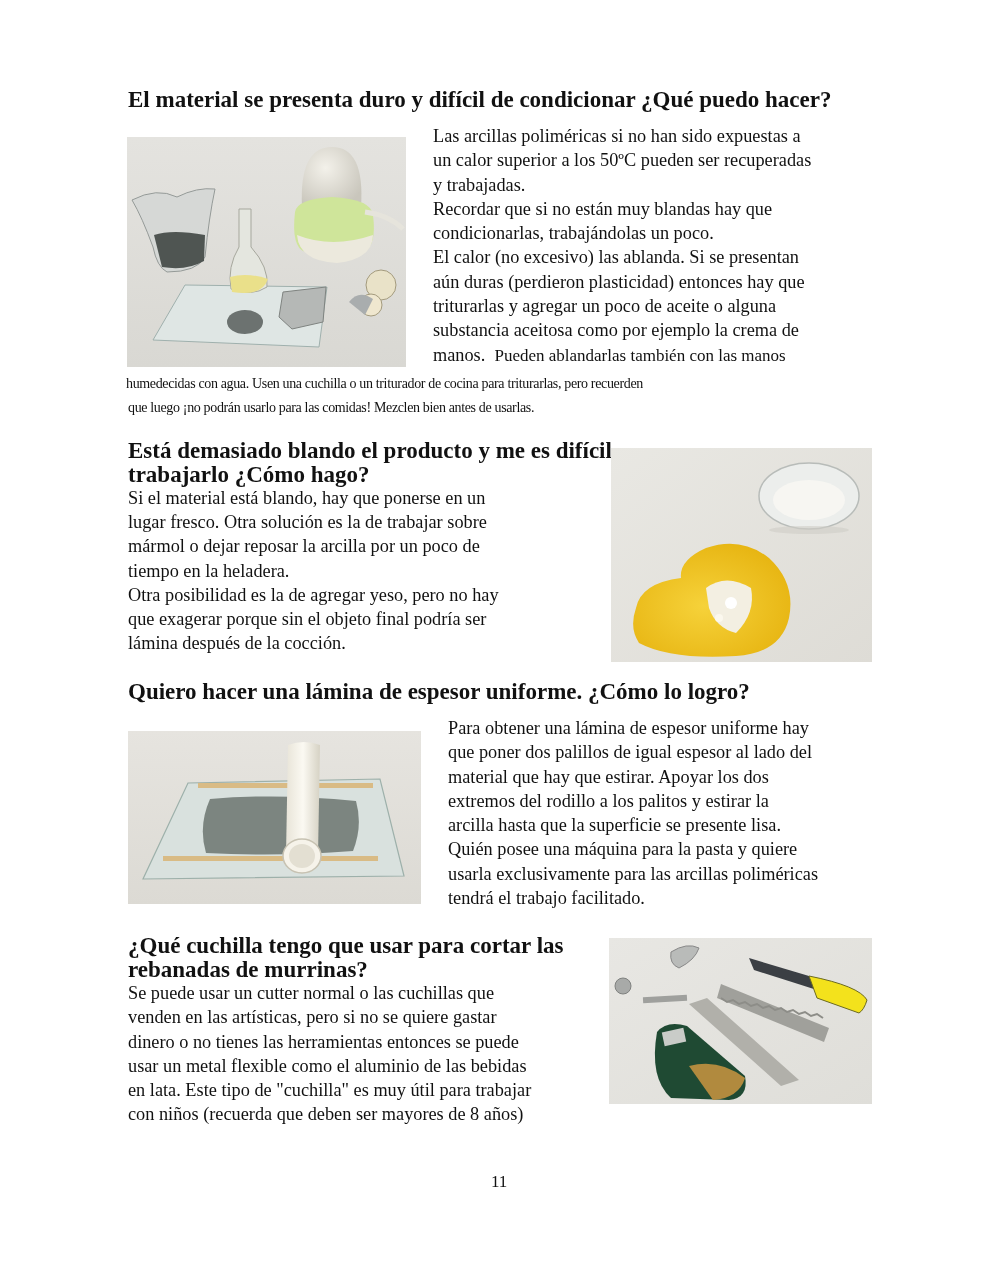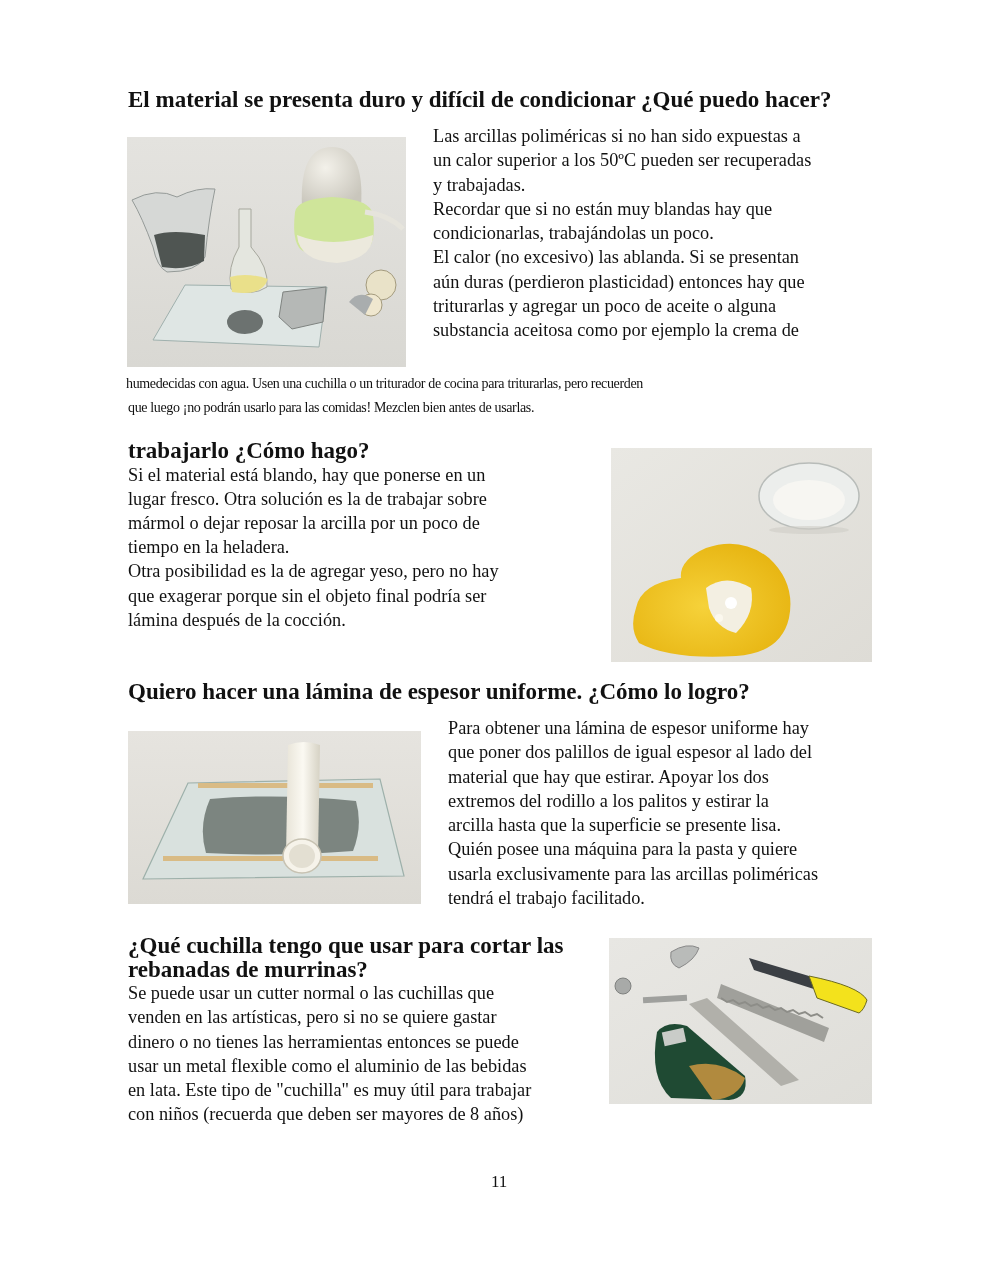--- a/index.html
+++ b/index.html
@@ -60,29 +60,31 @@
 <div class="abs p" style="left:433px; top:124px; width:450px;font-family:Liberation Serif, serif;">
   <span class="line">Las arcillas poliméricas si no han sido expuestas a</span>
   <span class="line">un calor superior a los 50ºC pueden ser recuperadas</span>
   <span class="line">y trabajadas.</span>
   <span class="line">Recordar que si no están muy blandas hay que</span>
   <span class="line">condicionarlas, trabajándolas un poco.</span>
   <span class="line">El calor (no excesivo) las ablanda. Si se presentan</span>
   <span class="line">aún duras (perdieron plasticidad) entonces hay que</span>
   <span class="line">triturarlas y agregar un poco de aceite o alguna</span>
   <span class="line">substancia aceitosa como por ejemplo la crema de</span>
+  <span class="line"><span>manos.</span>&nbsp;&nbsp;<span class="small">Pueden ablandarlas también con las manos</span></span>
 </div>
 
 <div class="abs cond" style="left:126px; top:372px; line-height:24px;">
   <span class="line">humedecidas con agua. Usen una cuchilla o un triturador de cocina para triturarlas, pero recuerden</span>
   <span class="line" style="padding-left:2px;">que luego ¡no podrán usarlo para las comidas!  Mezclen bien antes de usarlas.</span>
 </div>
 
 <div class="abs" style="left:128px; top:439px; width:470px;">
   <h2 class="h" style="line-height:23.5px;">
+    <span class="line">Está demasiado blando el producto y me es difícil</span>
     <span class="line">trabajarlo ¿Cómo hago?</span>
   </h2>
   <div class="p" style="line-height:24.2px;">
     <span class="line">Si el material está blando, hay que ponerse en un</span>
     <span class="line">lugar fresco. Otra solución es la de trabajar sobre</span>
     <span class="line">mármol o dejar reposar la arcilla por un poco de</span>
     <span class="line">tiempo en la heladera.</span>
     <span class="line">Otra posibilidad es la de agregar yeso, pero no hay</span>
     <span class="line">que exagerar porque sin el objeto final podría ser</span>
     <span class="line">lámina después de la cocción.</span>

